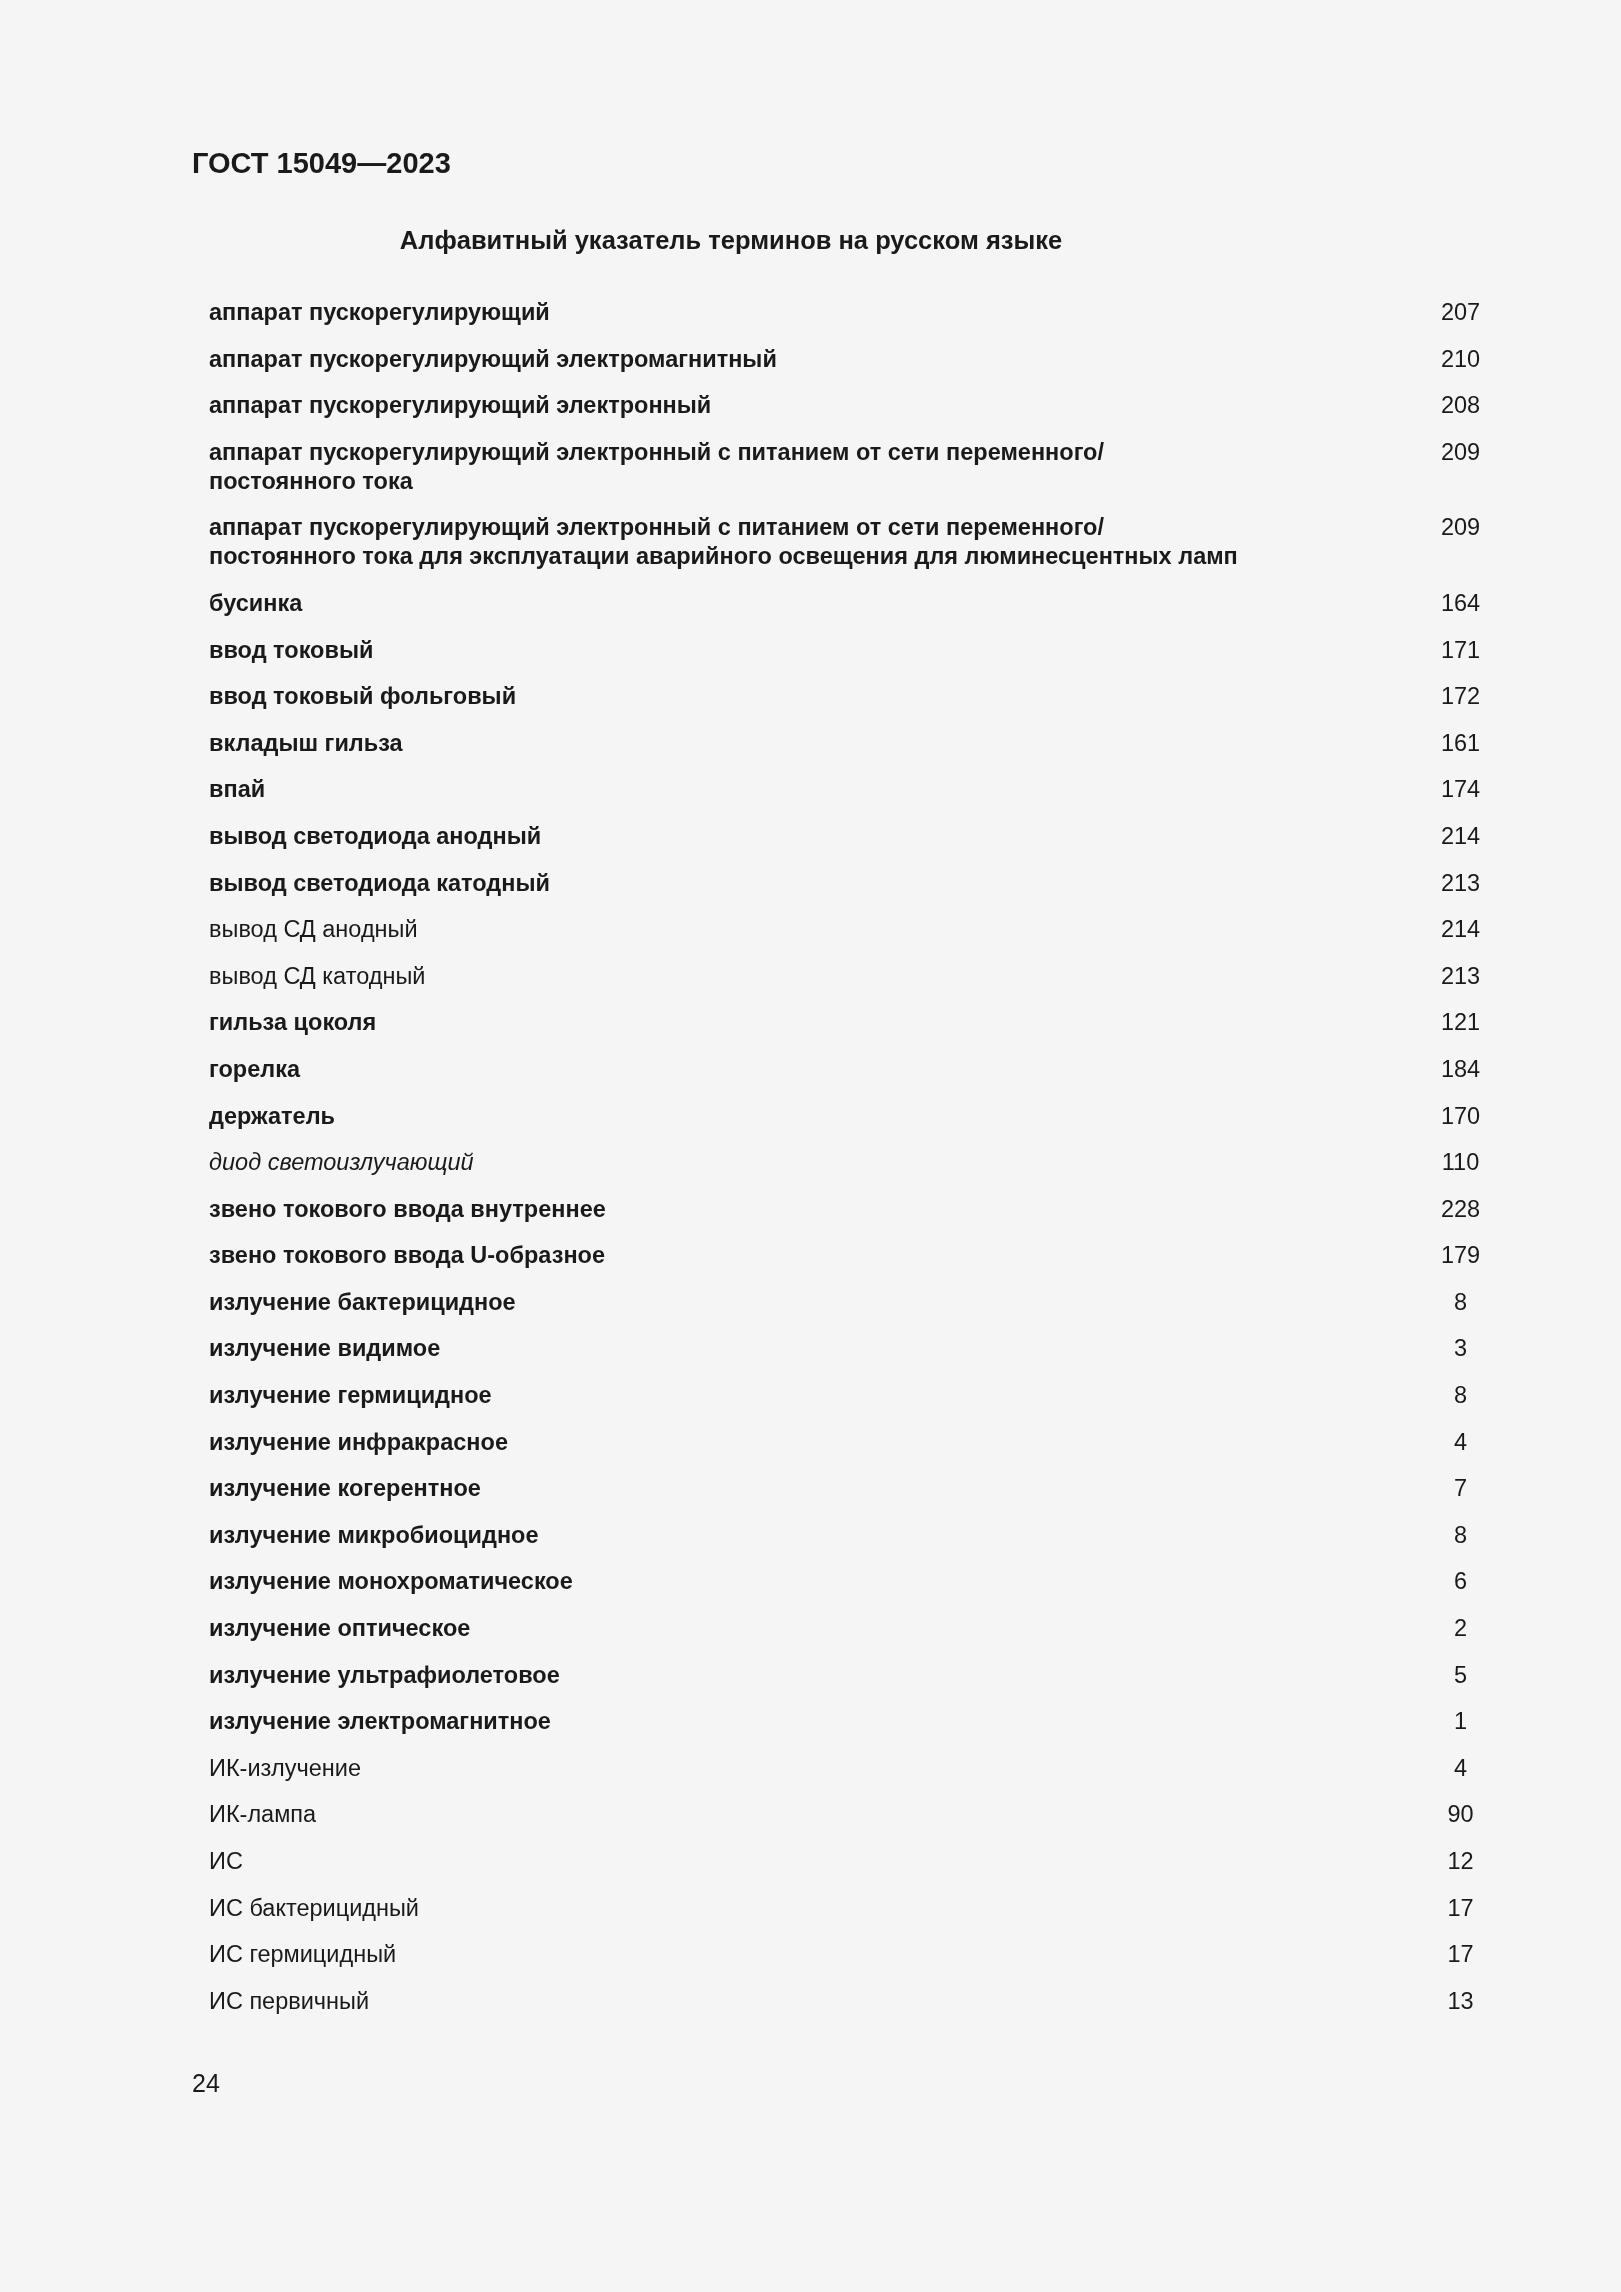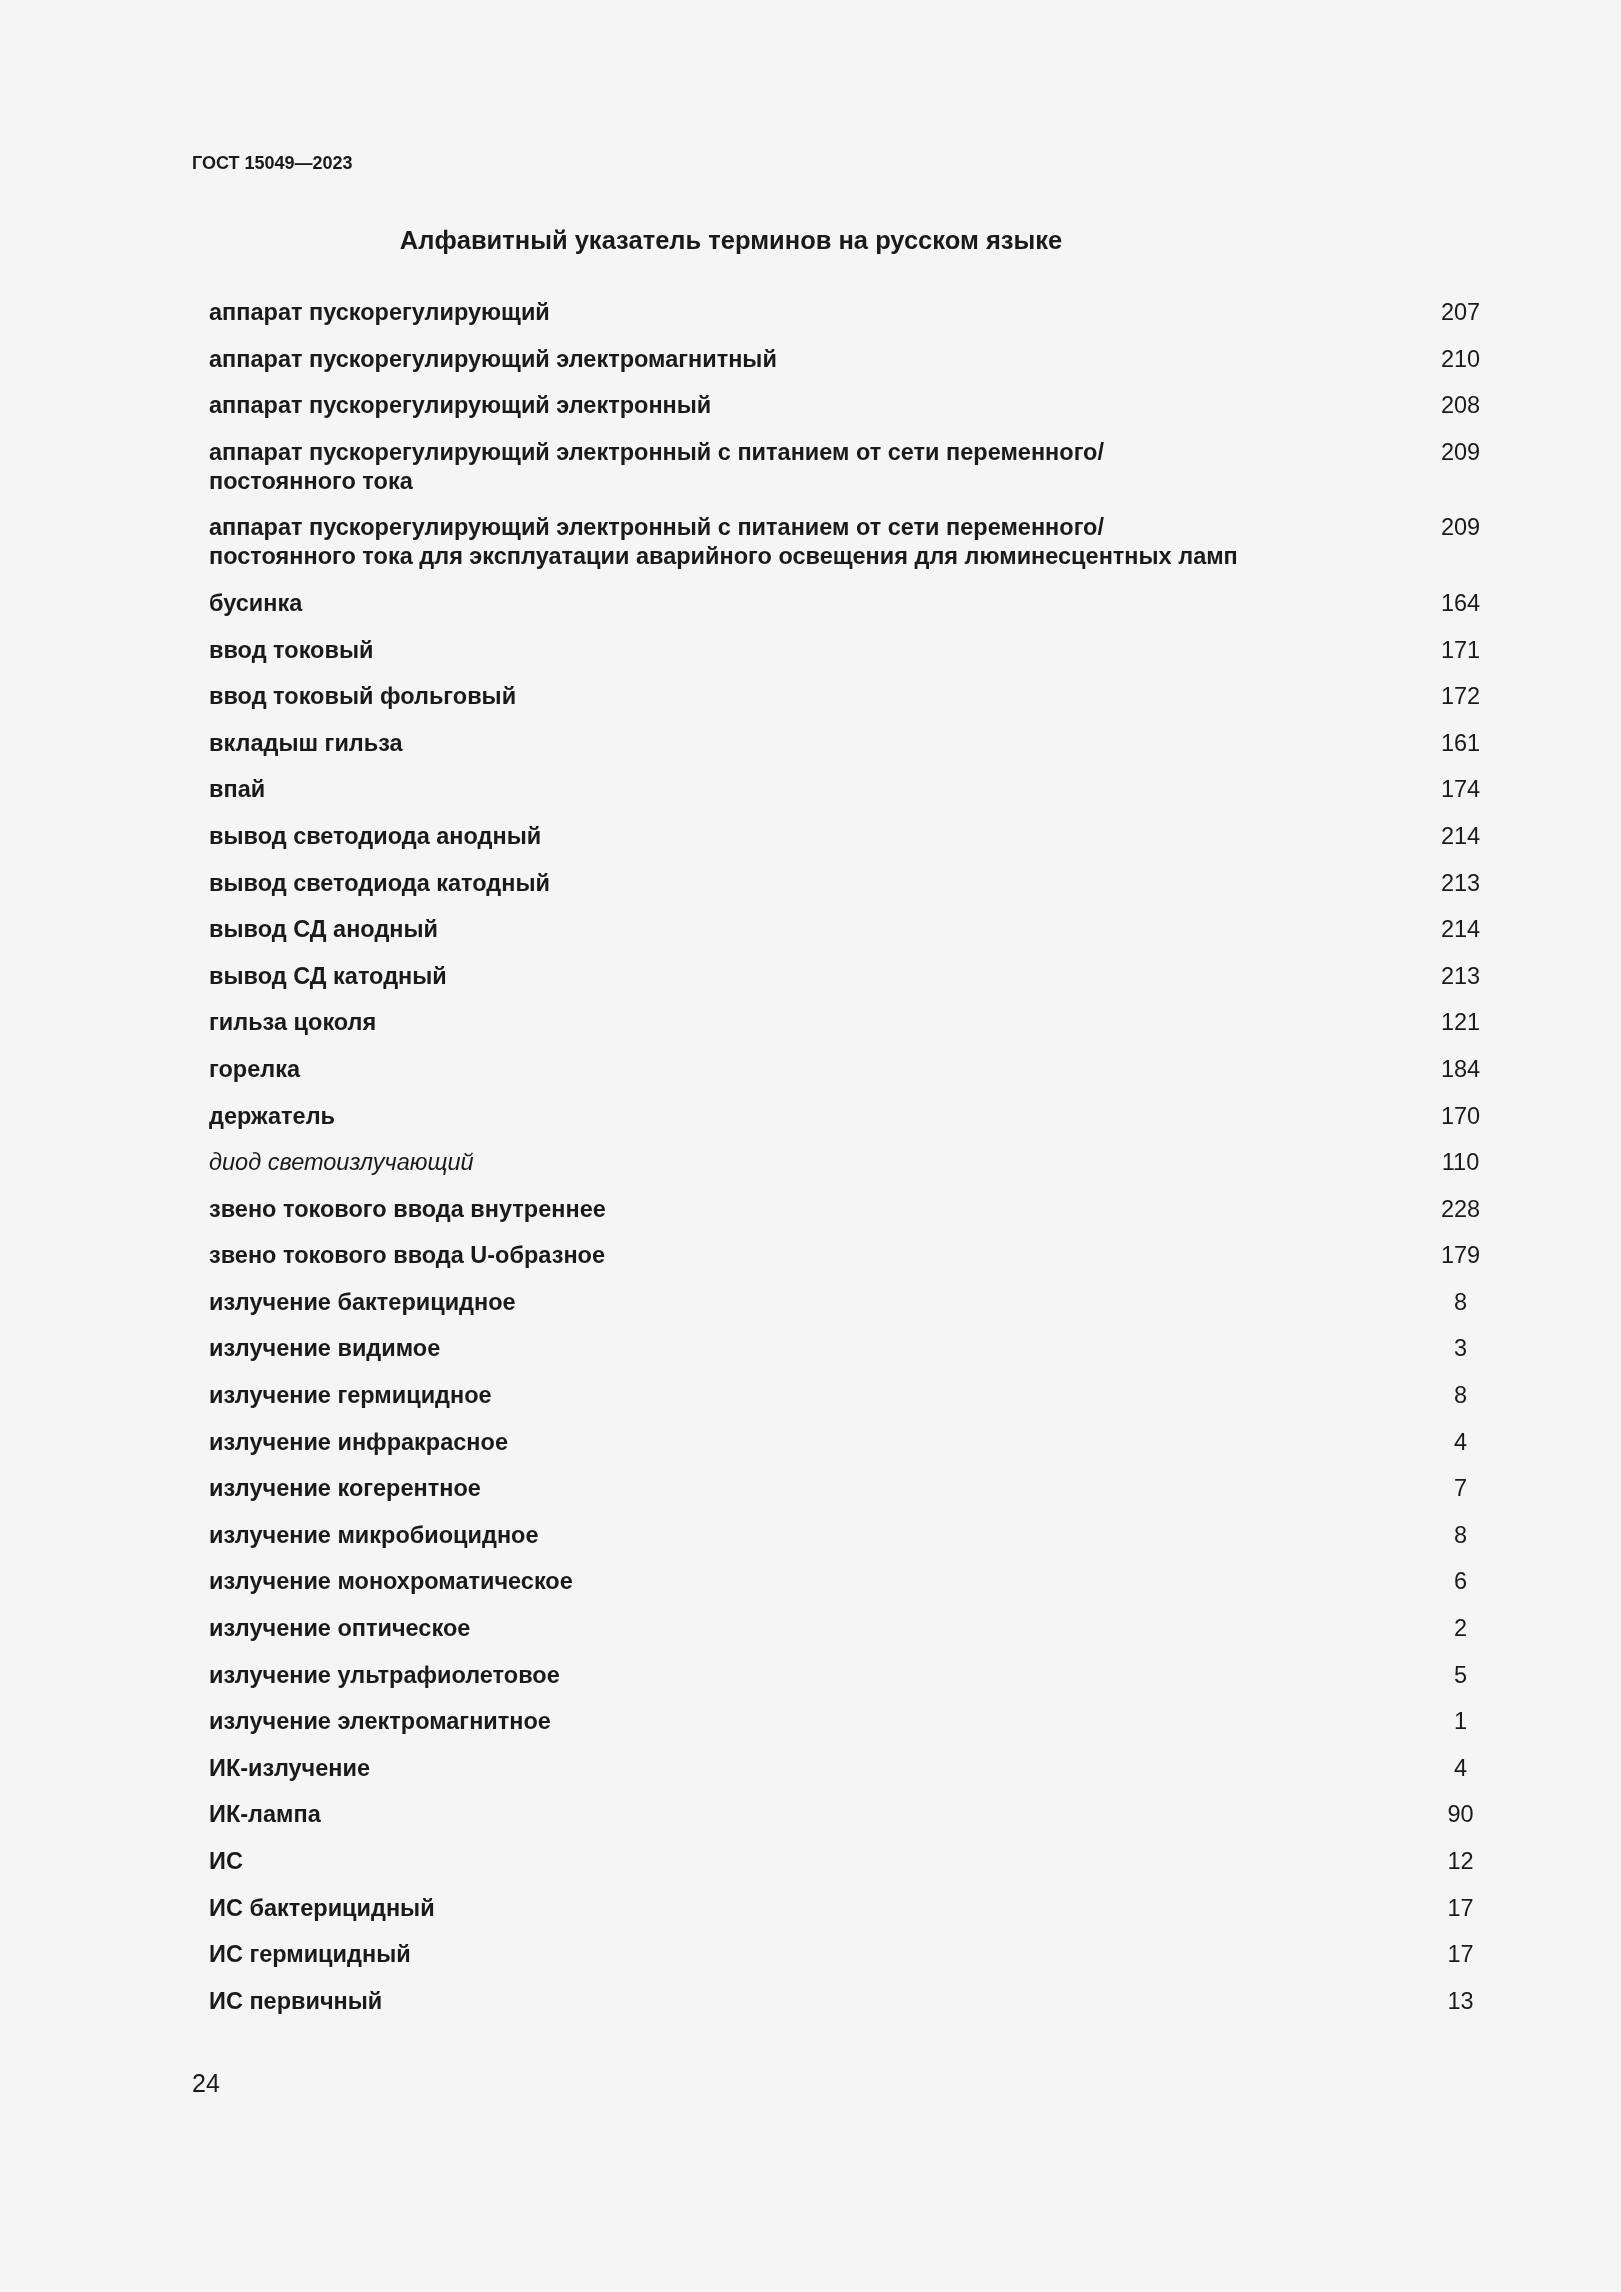--- a/index.html
+++ b/index.html
@@ -12,21 +12,21 @@
     height: 2293px;
     position: relative;
     font-family: "Liberation Sans", sans-serif;
     color: #1a1a1a;
     overflow: hidden;
   }
   .doc-header {
     position: absolute;
     left: 192px;
     top: 147px;
-    font-size: 18px;
+    font-size: 29px;
     font-weight: bold;
     line-height: 33px;
   }
   .index-title {
     position: absolute;
     left: 0;
     width: 1462px;
     top: 224px;
     text-align: center;
     font-size: 25.5px;
@@ -53,21 +53,21 @@
     max-width: 1108px;
     white-space: pre-line;
   }
   .entry .page {
     font-weight: normal;
     text-align: center;
     min-width: 59px;
   }
   .entry.bold .term { font-weight: bold; }
   .entry.italic .term { font-style: italic; font-weight: normal; }
-  .entry.normal .term { font-weight: bold; }
+  .entry.normal .term { font-weight: normal; }
   .page-number {
     position: absolute;
     left: 192px;
     top: 2069px;
     font-size: 25px;
     line-height: 29px;
   }
 </style>
 </head>
 <body>

